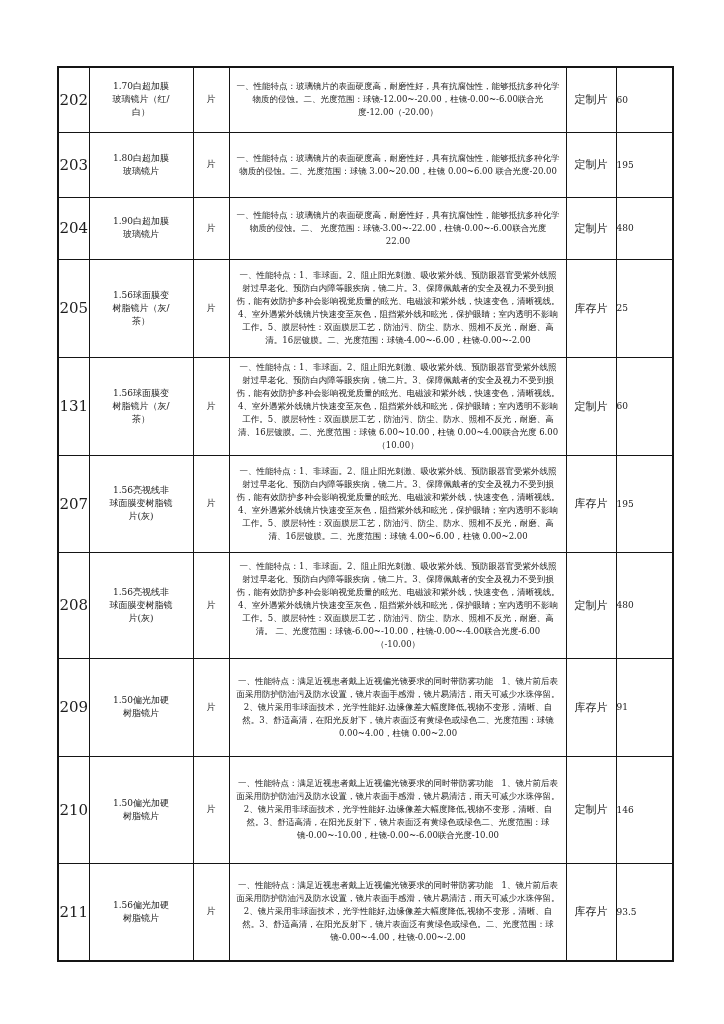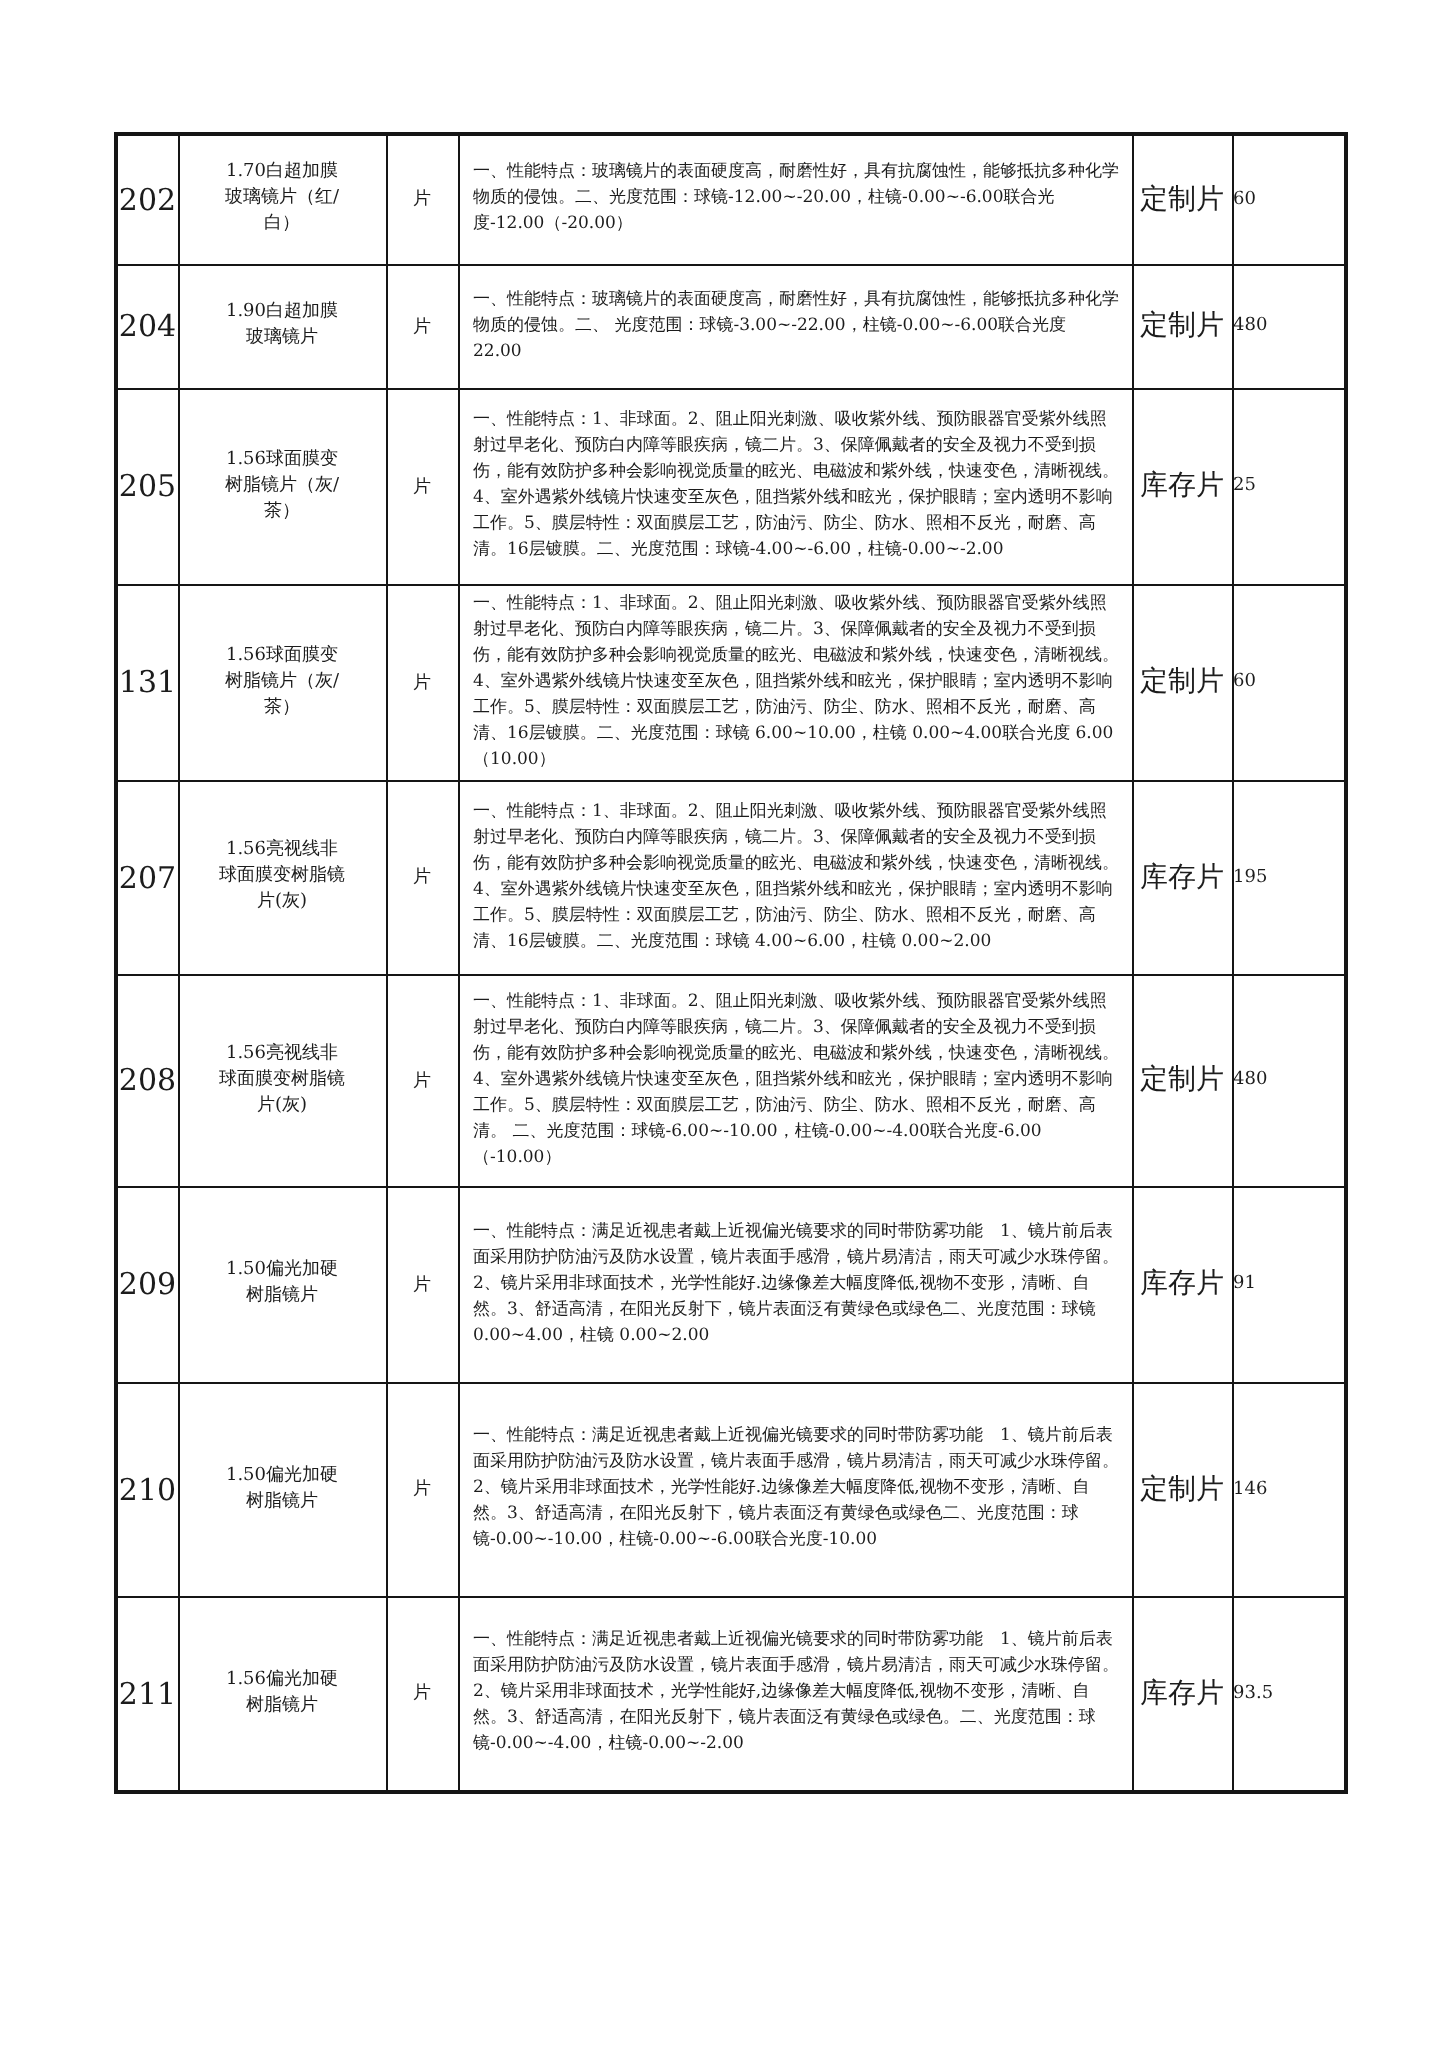--- a/index.html
+++ b/index.html
@@ -21,22 +21,22 @@
   }
   .page-table td{
     border:1px solid #151515;
     vertical-align:middle;
     overflow:hidden;
     padding:0;
   }
   td.c-no{ text-align:center; font-size:15px; }
   td.c-name{ text-align:center; font-size:9px; line-height:13px; padding:2px 20px; }
   td.c-unit{ text-align:center; font-size:9px; }
-  td.c-desc{ text-align:left; font-size:8.5px; line-height:13px; padding:3px 6px 3px 7px; }
-  td.c-type{ text-align:center; font-size:14px; }
+  td.c-desc{ text-align:center; font-size:8.5px; line-height:13px; padding:3px 6px 3px 7px; }
+  td.c-type{ text-align:center; font-size:11px; }
   td.c-price{ text-align:left; font-size:9px; }
   tr.h65{height:65px;} tr.h62{height:62px;} tr.h98{height:98px;}
   tr.h96{height:96px;} tr.h97{height:97px;} tr.h106{height:106px;} tr.h107{height:107px;}
 </style>
 </head>
 <body>
 
 <table class="page-table">
   <colgroup>
     <col style="width:31px">
@@ -47,20 +47,28 @@
       <col style="width:57px">
   </colgroup>
   <tbody>
     <tr class="h65">
       <td class="c-no">202</td>
       <td class="c-name">1.70白超加膜玻璃镜片（红/白）</td>
       <td class="c-unit">片</td>
       <td class="c-desc">一、性能特点：玻璃镜片的表面硬度高，耐磨性好，具有抗腐蚀性，能够抵抗多种化学物质的侵蚀。二、光度范围：球镜-12.00~-20.00，柱镜-0.00~-6.00联合光度-12.00（-20.00）</td>
       <td class="c-type">定制片</td>
       <td class="c-price">60</td>
+    </tr>
+    <tr class="h65">
+      <td class="c-no">203</td>
+      <td class="c-name">1.80白超加膜玻璃镜片</td>
+      <td class="c-unit">片</td>
+      <td class="c-desc">一、性能特点：玻璃镜片的表面硬度高，耐磨性好，具有抗腐蚀性，能够抵抗多种化学物质的侵蚀。二、光度范围：球镜 3.00~20.00，柱镜 0.00~6.00 联合光度-20.00</td>
+      <td class="c-type">定制片</td>
+      <td class="c-price">195</td>
     </tr>
     <tr class="h62">
       <td class="c-no">204</td>
       <td class="c-name">1.90白超加膜玻璃镜片</td>
       <td class="c-unit">片</td>
       <td class="c-desc">一、性能特点：玻璃镜片的表面硬度高，耐磨性好，具有抗腐蚀性，能够抵抗多种化学物质的侵蚀。二、 光度范围：球镜-3.00~-22.00，柱镜-0.00~-6.00联合光度 22.00</td>
       <td class="c-type">定制片</td>
       <td class="c-price">480</td>
     </tr>
     <tr class="h98">

